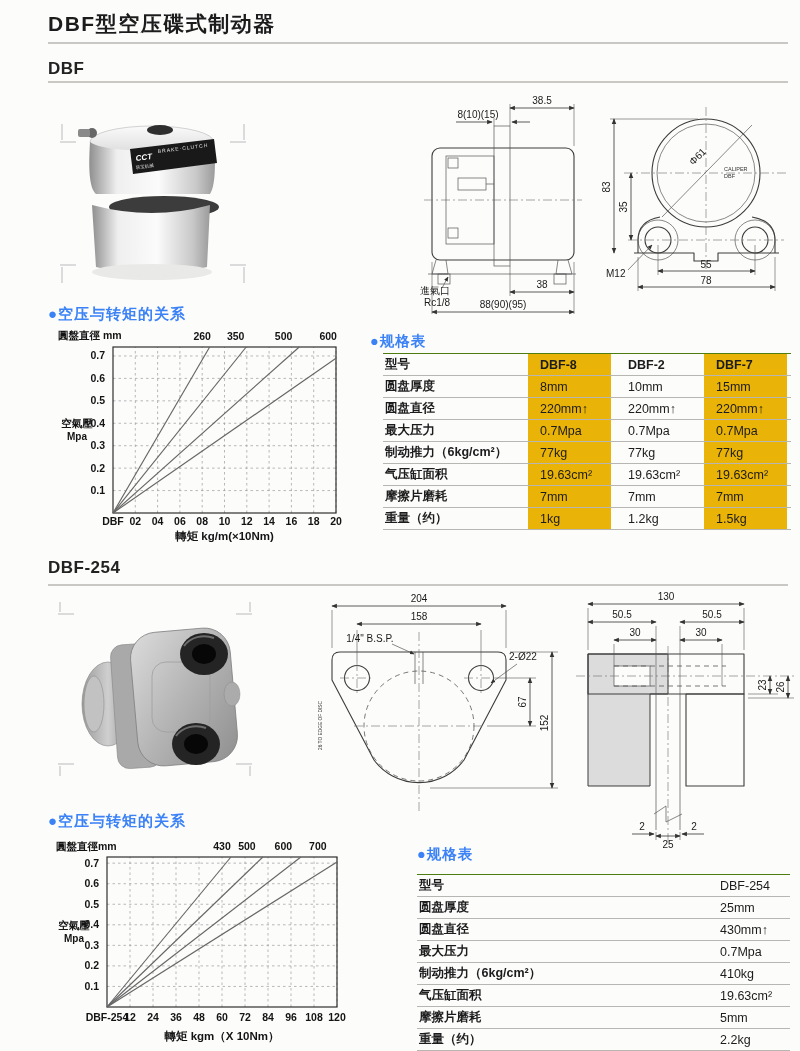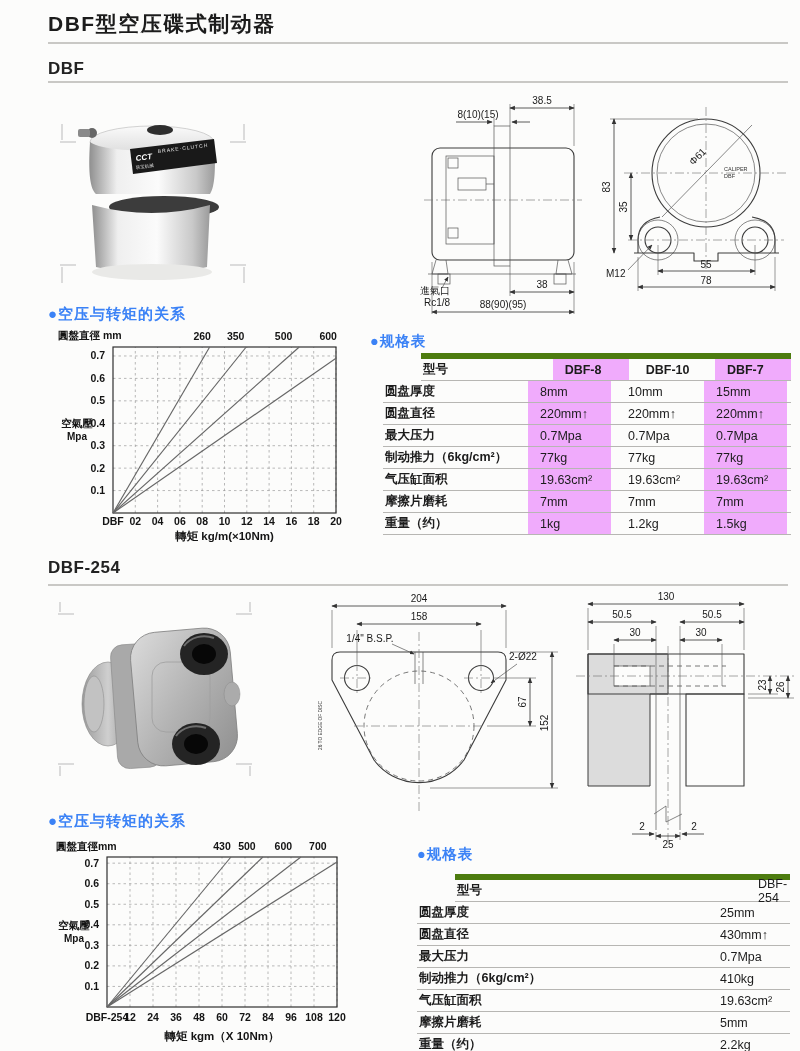--- a/index.html
+++ b/index.html
@@ -28,25 +28,25 @@
   .plotborder{fill:none;stroke:#2f2f2f;stroke-width:1.2;}
   .sline{stroke:#666;stroke-width:1.15;}
   .ct{font-size:10.5px;font-weight:bold;fill:#141414;}
   .ctsm{font-size:10px;font-weight:bold;fill:#141414;}
   .cxl{font-size:11.5px;font-weight:bold;fill:#141414;}
 
   
   .spec{position:absolute;}
   .trow{display:flex;align-items:stretch;height:21px;border-bottom:1px solid #b7b6b3;
         font-size:12.5px;color:#1c1c1c;}
-  .trow.first{border-top:6px solid #4d7c0f;margin-left:38px;}
+  .trow.first{border-top:1px solid #4d7c0f;}
   .trow .lbl{display:flex;align-items:center;font-weight:bold;padding-left:2px;box-sizing:border-box;}
   .t1 .lbl{width:140px;}
   .t1 .val{width:83px;margin-left:5px;display:flex;align-items:center;padding-left:12px;box-sizing:border-box;}
-  .t1 .val.gray{background:#f0abfc;}
+  .t1 .val.gray{background:#eab308;}
   .t1 .header .val{font-weight:bold;}
   .t2 .lbl{width:303px;}
   .t2 .val2{flex:1;display:flex;align-items:center;}
 </style>
 </head>
 <body>
 
 <div class="page">
 
   <div class="abs title">DBF型空压碟式制动器</div>
@@ -214,21 +214,21 @@
       <text x="8" y="13" text-anchor="start" class="ct">圓盤直徑 mm</text>
       <text x="174.5" y="214" text-anchor="middle" class="cxl">轉矩 kg/m(×10Nm)</text>
       <text x="27" y="101" text-anchor="middle" class="ct">空氣壓</text>
       <text x="27" y="114" text-anchor="middle" class="ctsm">Mpa</text>
     </svg>
 
   <div id="table1" class="spec t1" style="left:383px;top:353px;width:408px">
       <div class="trow first header">
         <div class="lbl">型号</div>
         <div class="val gray">DBF-8</div>
-        <div class="val">DBF-10</div>
+        <div class="val">DBF-2</div>
         <div class="val gray">DBF-7</div>
       </div>
       <div class="trow">
         <div class="lbl">圆盘厚度</div>
         <div class="val gray">8mm</div>
         <div class="val">10mm</div>
         <div class="val gray">15mm</div>
       </div>
       <div class="trow">
         <div class="lbl">圆盘直径</div>

